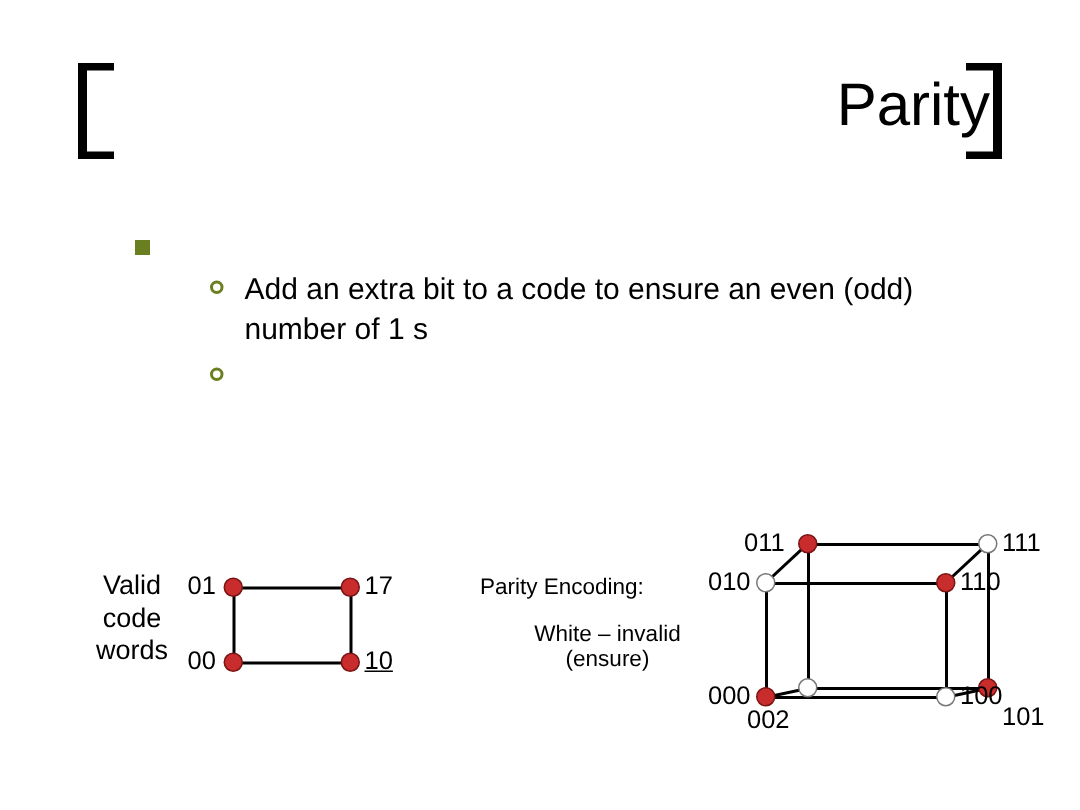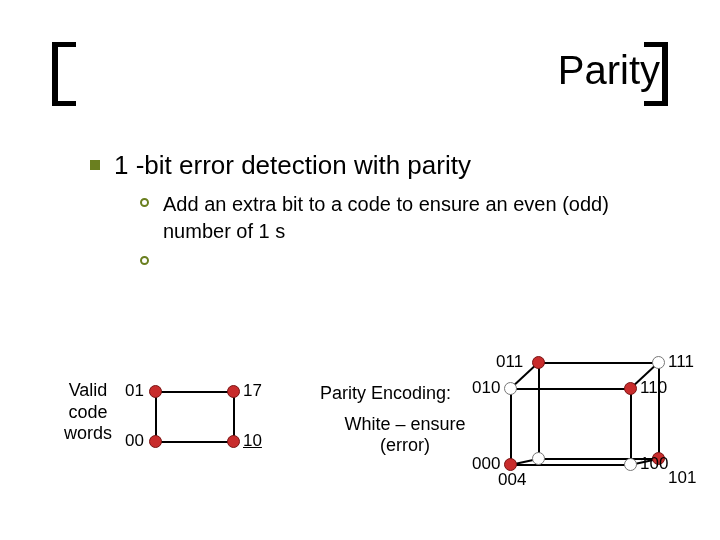--- a/index.html
+++ b/index.html
@@ -112,38 +112,37 @@
     background: #000;
   }
   .lbl {
     position: absolute;
     font-size: 17px;
   }
 
   .mid-text {
     position: absolute;
     left: 320px;
-    font-size: 18px;
+    font-size: 15px;
   }
 
   .cube3-zone { left: 490px; top: 340px; width: 210px; height: 160px; }
 </style>
 </head>
 <body>
 
 <div class="title-wrap">
   <div class="bracket left"></div>
   <h1 class="title">Parity</h1>
   <div class="bracket right"></div>
 </div>
 
 <div class="content">
   <div class="l1">
     <div class="sq"></div>
-    <div class="l1-text">1 -bit error detection with parity</div>
   </div>
   <div class="l2-list">
     <div class="l2">
       <div class="circ"></div>
       <div class="l2-text">Add an extra bit to a code to ensure an even (odd) number of 1 s</div>
     </div>
     <div class="l2">
       <div class="circ"></div>
     </div>
   </div>
@@ -163,21 +162,21 @@
   <div class="node" style="left:19px; top:60px;"></div>
   <div class="node" style="left:97px; top:60px;"></div>
 
   <div class="lbl" style="left:-5px; top:6px;">01</div>
   <div class="lbl" style="left:113px; top:6px;">17</div>
   <div class="lbl" style="left:-5px; top:56px;">00</div>
   <div class="lbl" style="left:113px; top:56px;text-decoration:underline;">10</div>
 </div>
 
 <div class="mid-text" style="top:383px;">Parity Encoding:</div>
-<div class="mid-text" style="top:414px; text-align:center; width:150px; left:330px;">White – ensure (error)</div>
+<div class="mid-text" style="top:414px; text-align:center; width:150px; left:330px;">White – invalid (ensure)</div>
 
 <div class="diagram cube3-zone">
 
   <div class="edge" style="left:48px;  top:22px; width:2px;  height:96px;"></div>
   <div class="edge" style="left:168px; top:22px; width:2px;  height:96px;"></div>
 
   <div class="edge" style="left:48px;  top:22px; width:122px; height:2px;"></div>
   <div class="edge" style="left:48px;  top:118px; width:122px; height:2px;"></div>
 
   <div class="edge" style="left:20px;  top:48px; width:2px;  height:76px;"></div>
@@ -197,17 +196,17 @@
   <div class="node" style="left:134px; top:42px;"></div>
   <div class="node invalid" style="left:42px;  top:112px;"></div>
   <div class="node" style="left:162px; top:112px;"></div>
   <div class="node" style="left:14px;  top:118px;"></div>
   <div class="node invalid" style="left:134px; top:118px;"></div>
 
   <div class="lbl" style="left:6px;   top:12px;">011</div>
   <div class="lbl" style="left:178px; top:12px;">111</div>
   <div class="lbl" style="left:-18px; top:38px;">010</div>
   <div class="lbl" style="left:150px; top:38px;">110</div>
-  <div class="lbl" style="left:8px;   top:130px;">004</div>
+  <div class="lbl" style="left:8px;   top:130px;">002</div>
   <div class="lbl" style="left:178px; top:128px;">101</div>
   <div class="lbl" style="left:-18px; top:114px;">000</div>
   <div class="lbl" style="left:150px; top:114px;">100</div>
 </div>
 
 </body></html>

